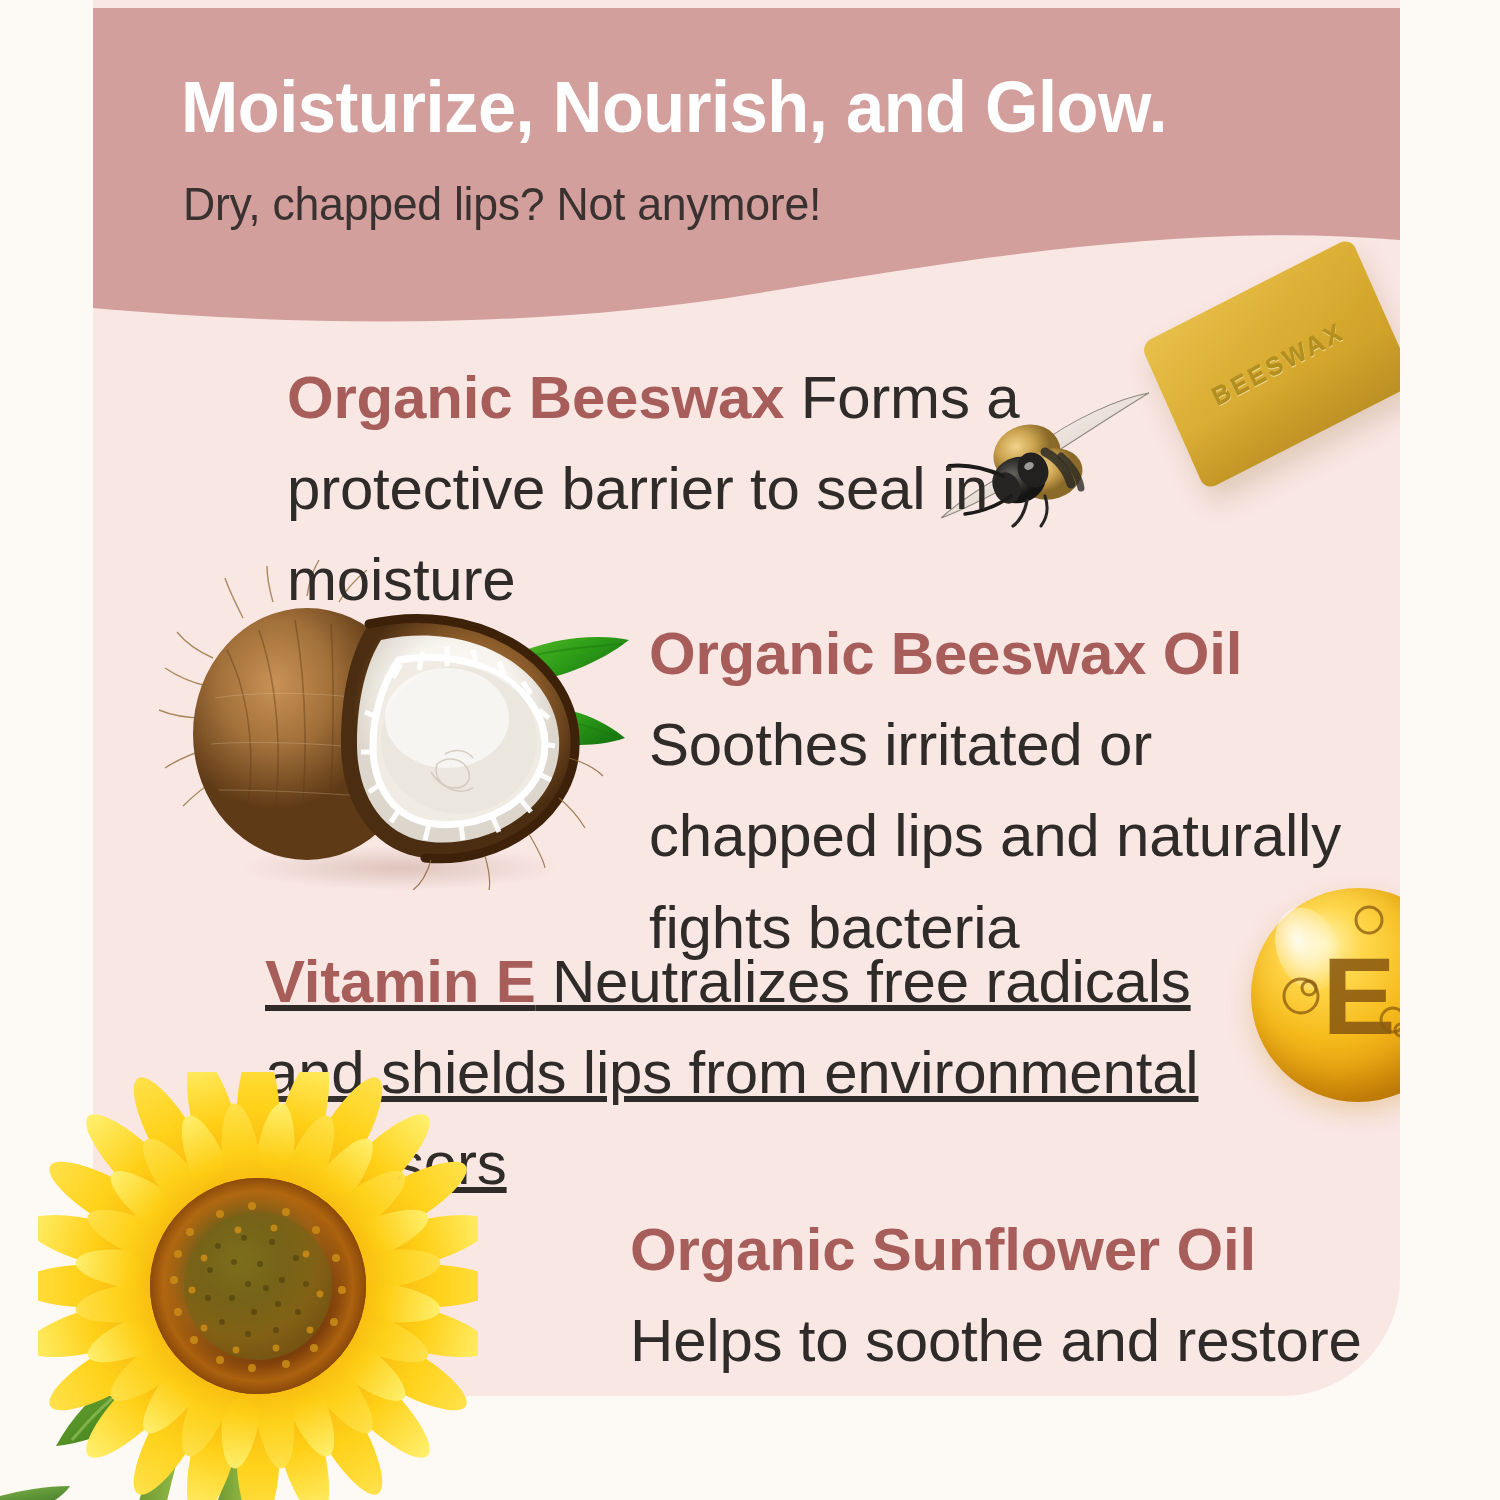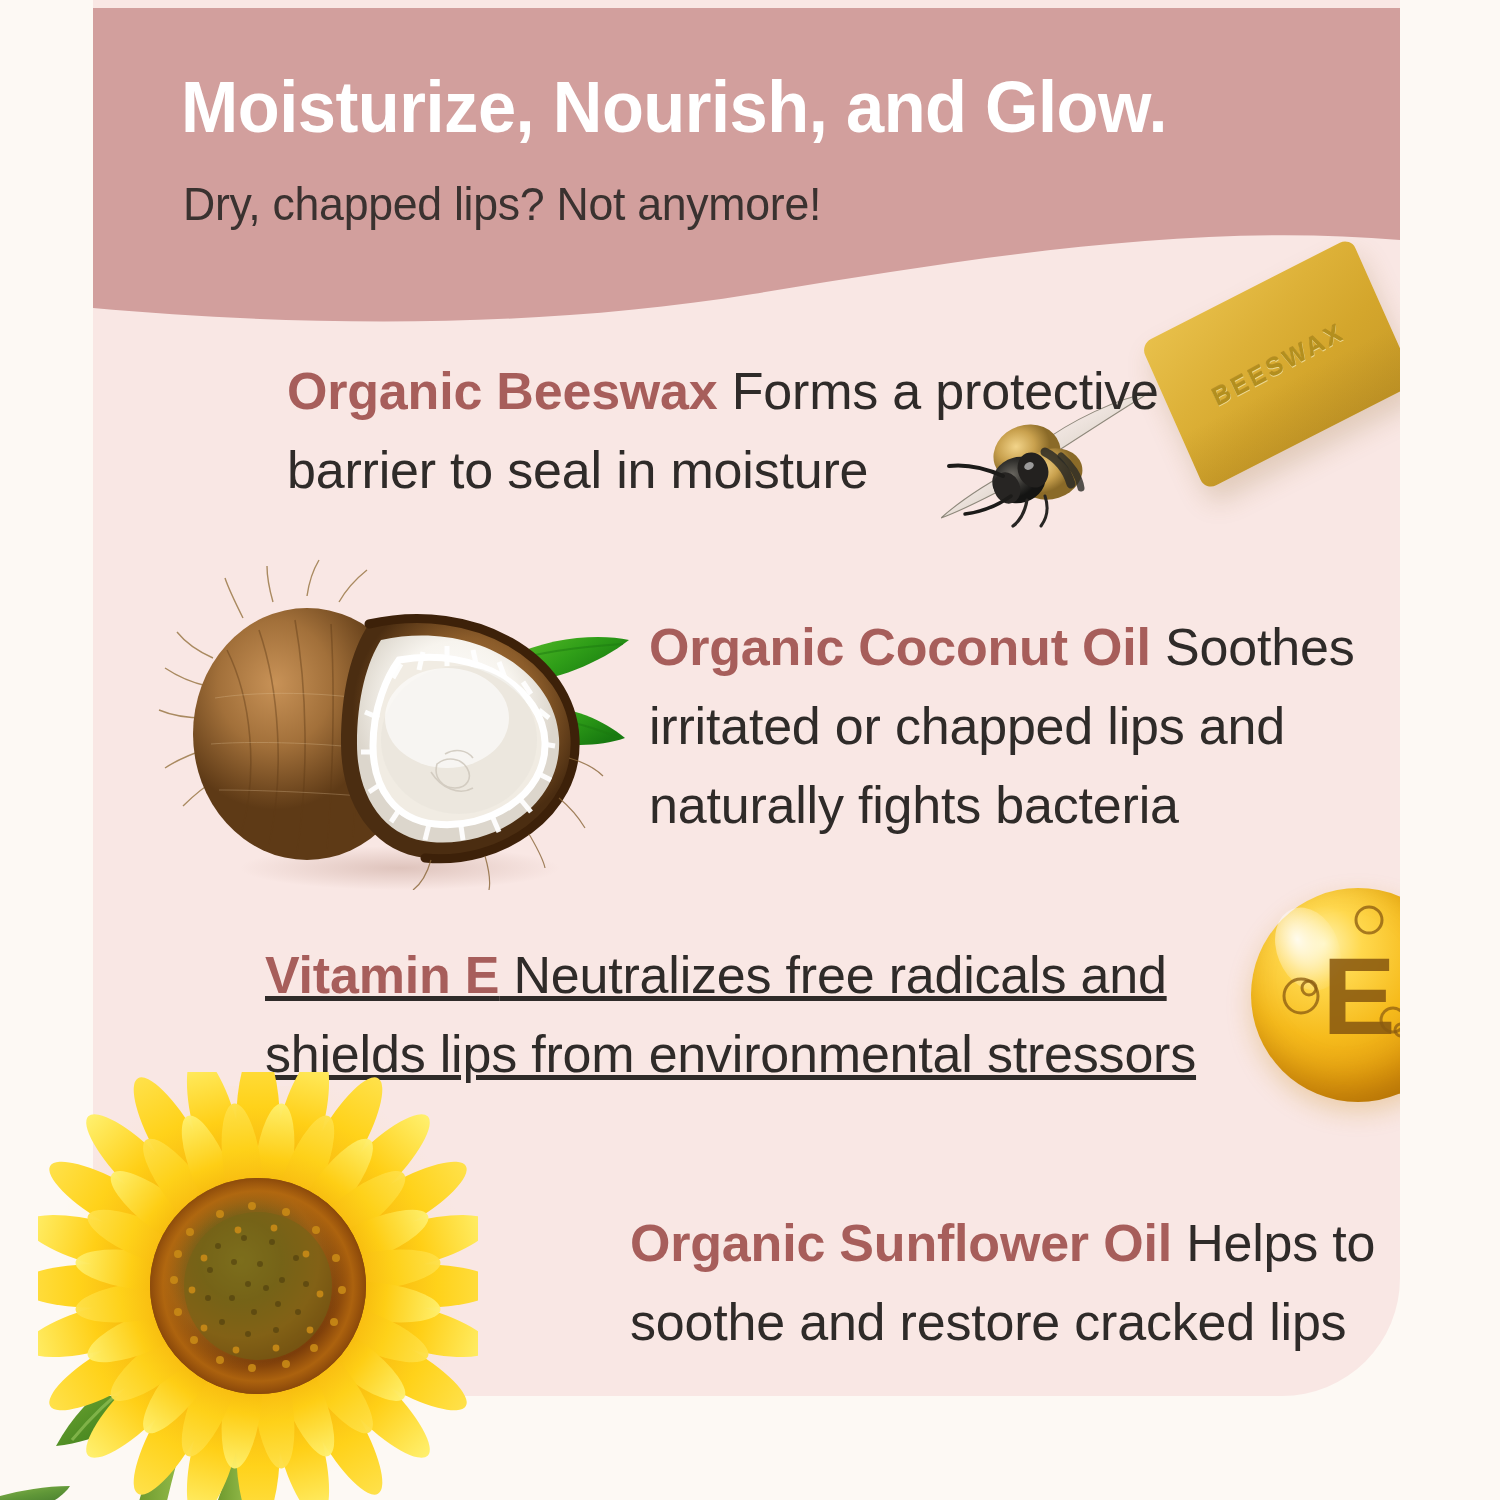--- a/index.html
+++ b/index.html
@@ -39,21 +39,21 @@
     position:absolute;left:90px;top:172px;width:1100px;
     font-size:47px;line-height:1.0;
     color:#3a3230;letter-spacing:-0.3px;
     transform:scaleX(0.95);transform-origin:left top;
     white-space:nowrap;
   }
 
   
   .ing{
     position:absolute;
-    font-size:52px;line-height:1.52;
+    font-size:60px;line-height:1.52;
     color:#2f2b29;
     letter-spacing:-0.2px;
   }
   .ing .nm{color:#a75e5b;font-weight:bold;}
   .ing-beeswax{left:194px;top:352px;width:900px;}
   .ing-coconut{left:556px;top:608px;width:740px;}
   .ing-vite{left:172px;top:936px;width:980px;text-decoration:underline;}
   .ing-sunflower{left:537px;top:1204px;width:790px;}
 
   
@@ -333,21 +333,21 @@
       <div class="vite-E">
         <span>E</span>
       </div>
     </div>
 
     <div class="ing ing-beeswax">
       <span class="nm">Organic Beeswax</span><span> Forms a protective barrier to seal in moisture</span>
     </div>
 
     <div class="ing ing-coconut">
-      <span class="nm">Organic Coconut Oil</span><span> Soothes irritated or chapped lips and naturally fights bacteria</span>
+      <span class="nm">Organic Beeswax Oil</span><span> Soothes irritated or chapped lips and naturally fights bacteria</span>
     </div>
 
     <div class="ing ing-vite">
       <span class="nm">Vitamin E</span><span> Neutralizes free radicals and shields lips from environmental stressors</span>
     </div>
 
     <div class="ing ing-sunflower">
       <span class="nm">Organic Sunflower Oil</span><span> Helps to soothe and restore cracked lips</span>
     </div>
 

